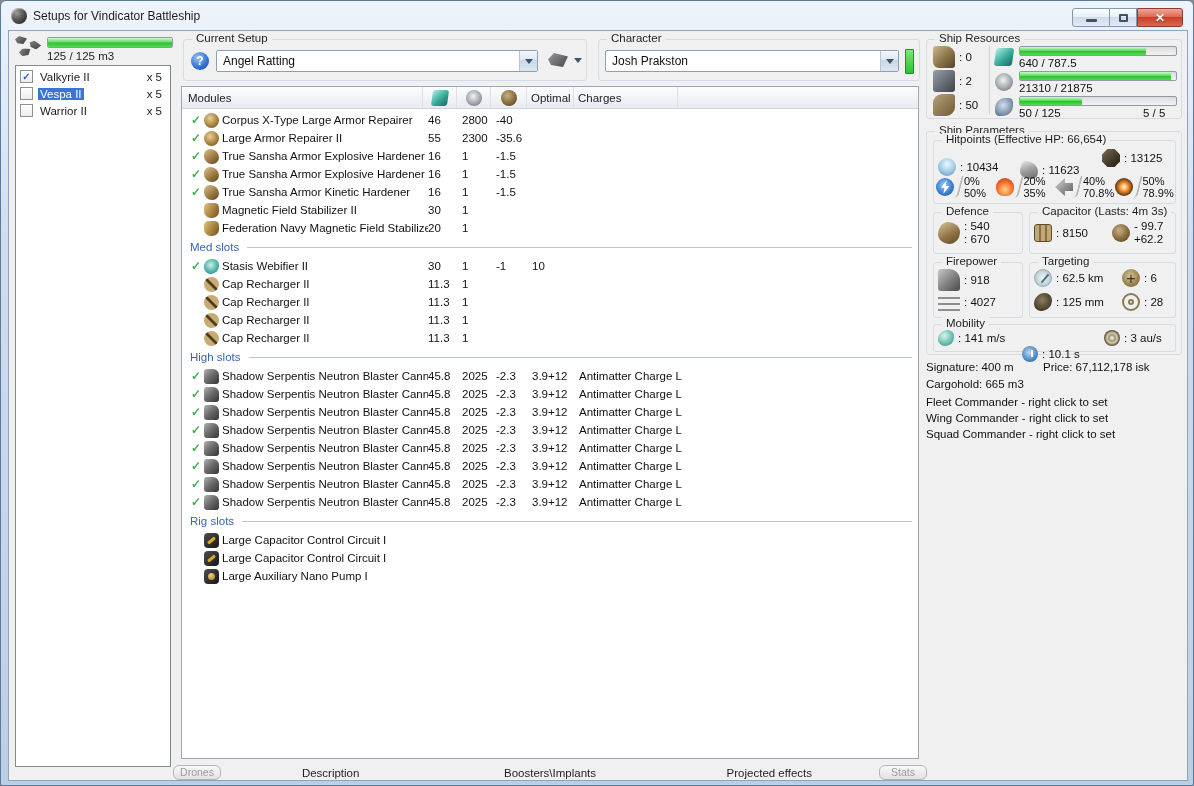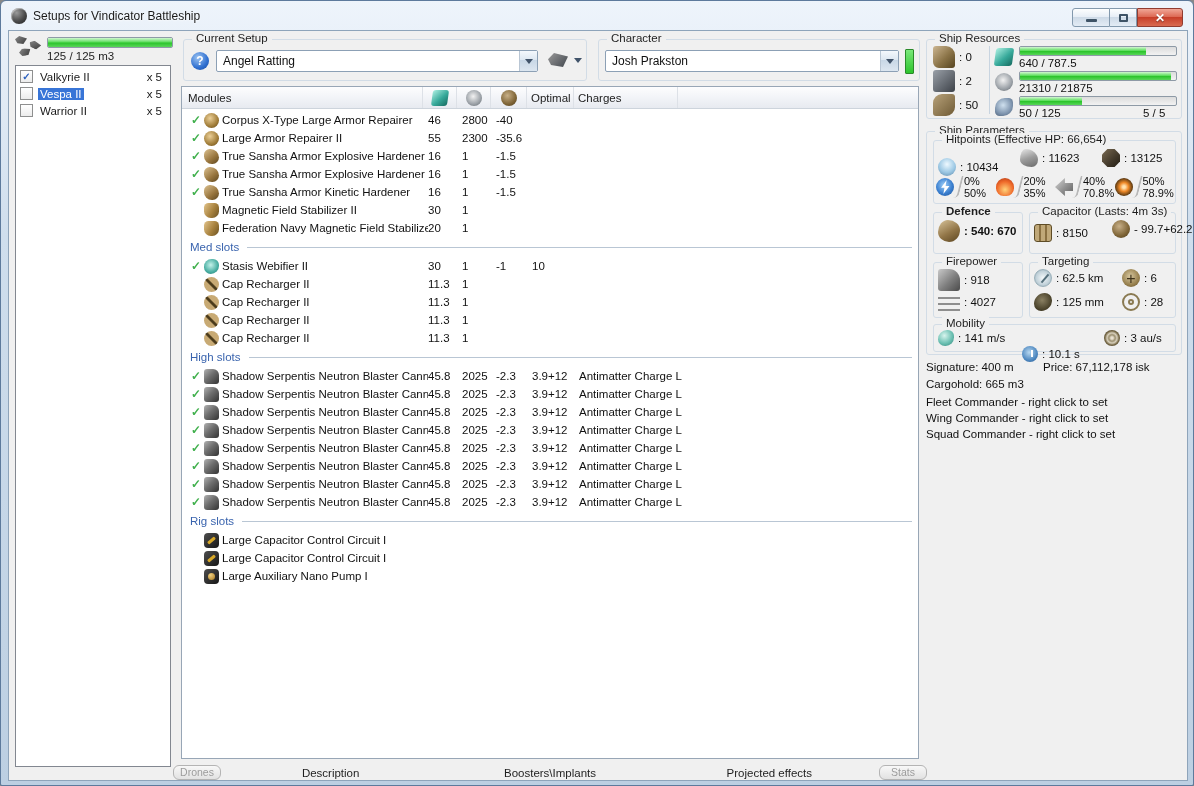--- a/index.html
+++ b/index.html
@@ -128,21 +128,21 @@
   .align-ico { background:radial-gradient(circle at 45% 40%, #b8d8f0, #4e88c0 60%, #23538a); border-radius:50%; }
   .align-ico::after { content:""; position:absolute; left:9px; top:4px; width:2px; height:7px; background:#fff; }
   .warp-ico { background:radial-gradient(circle, #e8e0d0 10%, #9a8e6e 28%, #d8d0bc 44%, #786a48 62%, #4a4028 78%); border-radius:50%; }
 
   .resists-row { position:absolute; display:flex; }
   .resist { display:flex; align-items:center; }
   .rdiv { width:5px; height:22px; border-right:2px solid #b8b8b8; border-radius:0 0 8px 0; transform:skewX(-14deg); margin:0 3px 0 2px; }
   .rvals { display:flex; flex-direction:column; justify-content:center; }
   .rv { font-size:11px; line-height:12px; color:#111; }
 
-  .stacked { display:flex; flex-direction:row; justify-content:center; }
+  .stacked { display:flex; flex-direction:column; justify-content:center; }
   .stacked span { font-size:11.5px; line-height:13px; color:#111; }
 
   .info-line { position:absolute; font-size:11.5px; color:#111; white-space:nowrap; }
 
   .vline { position:absolute; width:1px; background:#c8d4e0; }
 </style>
 </head>
 <body>
 
 <div class="window">
@@ -533,21 +533,21 @@
 
     <div class="gbox" style="left:917px; top:100px; width:256px; height:224px;">
       <span class="glabel">Ship Parameters</span>
 
       <div class="gbox" style="left:6px; top:8px; width:243px; height:64px;">
         <span class="glabel" style="background:#f0f0f0;">Hitpoints (Effective HP: 66,654)</span>
         <div class="statline" style="left:4px; top:17px;">
             <span class="ico sz18 shield-ico"></span>
             <span>: 10434</span>
           </div>
-        <div class="statline" style="left:86px; top:8px;">
+        <div class="statline" style="left:86px; top:20px;">
             <span class="ico sz18 armor-ico"></span>
             <span>: 11623</span>
           </div>
         <div class="statline" style="left:168px; top:8px;">
             <span class="ico sz18 hull-ico"></span>
             <span>: 13125</span>
           </div>
         <div class="resists-row" style="left:2px; top:34px; width:238px;">
             <span class="resist" style="width: 25%;">
               <span class="ico sz18 em-ico"></span>
@@ -577,21 +577,21 @@
               <span class="ico sz18 explosive-ico"></span>
               <span class="rdiv"></span>
               <span class="rvals">
                 <span class="rv">50%</span>
                 <span class="rv">78.9%</span>
               </span>
             </span>
           </div>
       </div>
 
-      <div class="gbox" style="left:6px; top:80px; width:90px; height:42px;font-weight:bold;">
+      <div class="gbox" style="left:6px; top:80px; width:90px; height:42px;">
         <span class="glabel">Defence</span>
         <div class="statline" style="left:4px; top:7px;">
           <span class="ico sz22 defence-ico"></span>
           <span class="stacked">
               <span>: 540</span>
               <span>: 670</span>
             </span>
         </div>
       </div>
 

